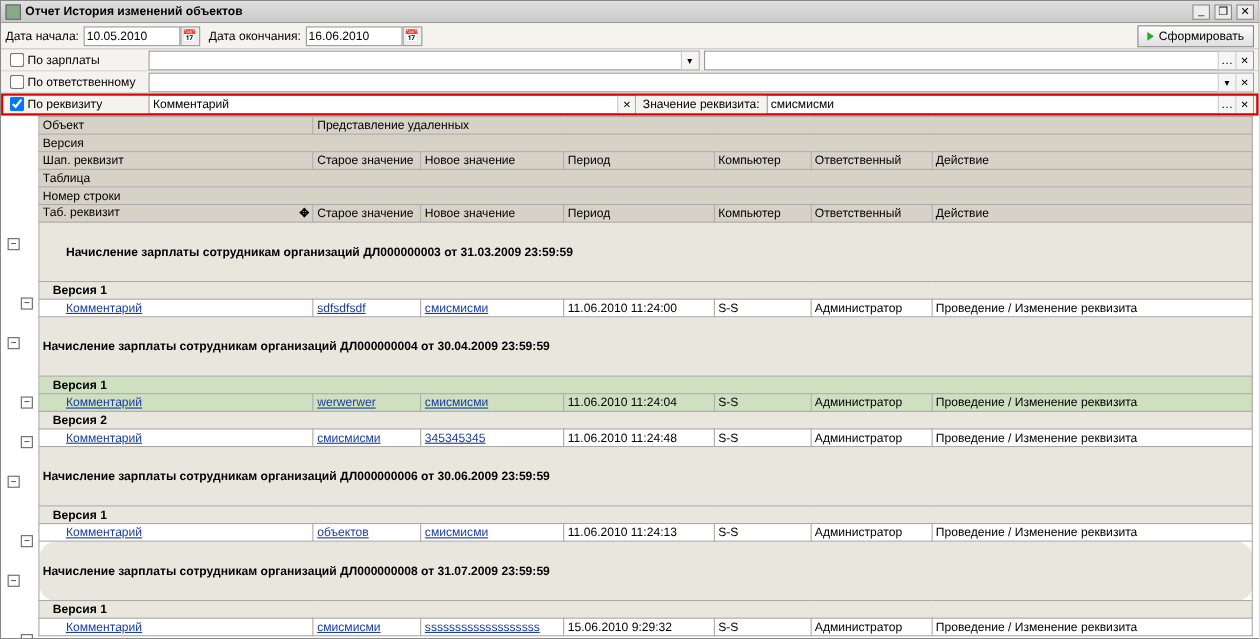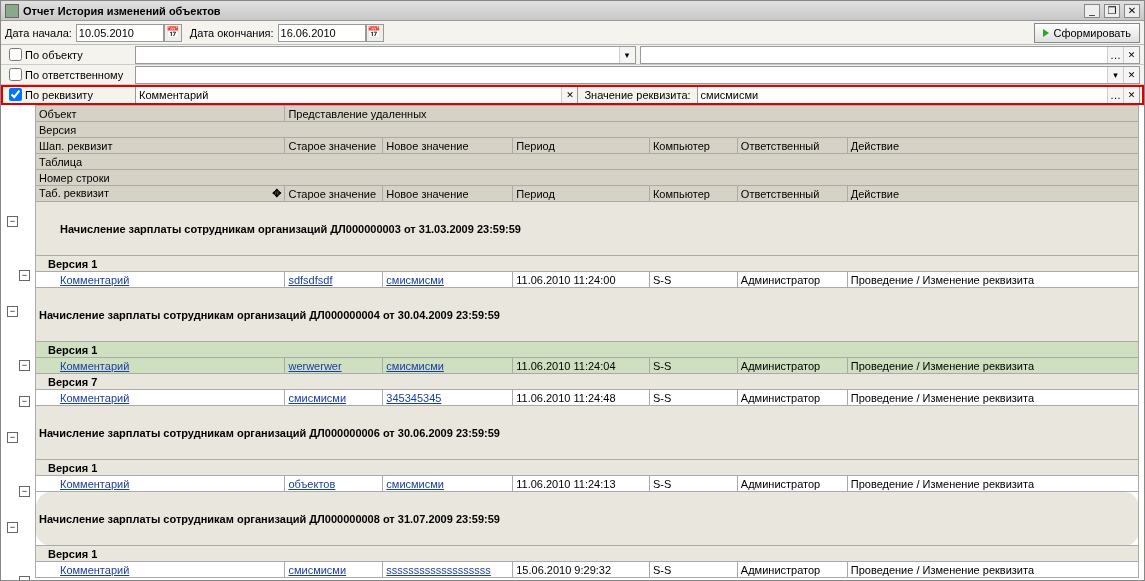--- a/index.html
+++ b/index.html
@@ -63,21 +63,21 @@
     <input class="dateinput" value="16.06.2010" style="">
     <span class="calbtn">📅</span>
     <span class="genbtn">
       <span class="tri"></span>
       <span>Сформировать</span>
     </span>
   </div>
 
   <div class="filterrow">
     <input type="checkbox" style="">
-    <span class="label">По объекту</span>
+    <span class="label">По зарплаты</span>
     <span class="combo" style="flex:1">
         <span class="txt"></span>
         <span class="drop"></span>
       </span>
     <span style="width:4px"></span>
     <span class="combo" style="flex:1">
         <span class="txt"></span>
         <span class="xbtn dots"></span>
         <span class="xbtn"></span>
       </span>
@@ -177,21 +177,21 @@
           <tr class="datarow sel">
             <td class="first"><span class="link">Комментарий</span></td>
             <td><span class="link">werwerwer</span></td>
             <td><span class="link">смисмисми</span></td>
             <td>11.06.2010 11:24:04</td>
             <td>S-S</td>
             <td>Администратор</td>
             <td>Проведение / Изменение реквизита</td>
           </tr>
           <tr class="verrow">
-            <td colspan="7">Версия 7</td>
+            <td colspan="7">Версия 2</td>
           </tr>
           <tr class="datarow">
             <td class="first"><span class="link">Комментарий</span></td>
             <td><span class="link">смисмисми</span></td>
             <td><span class="link">345345345</span></td>
             <td>11.06.2010 11:24:48</td>
             <td>S-S</td>
             <td>Администратор</td>
             <td>Проведение / Изменение реквизита</td>
           </tr>

